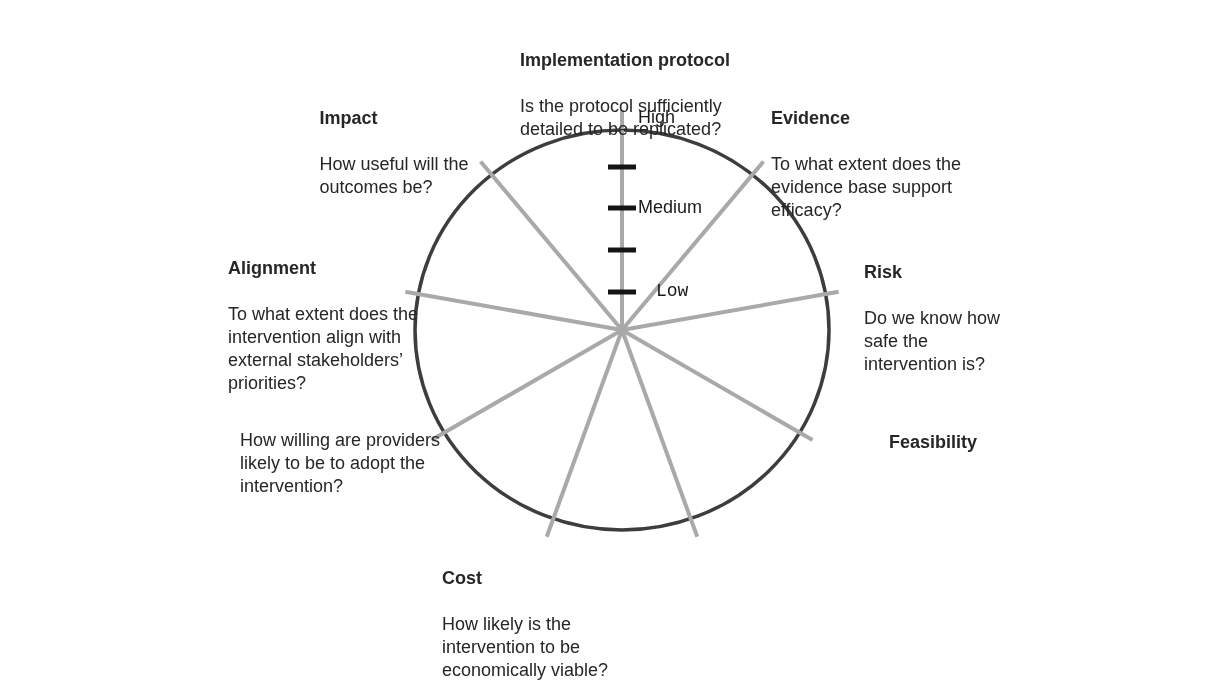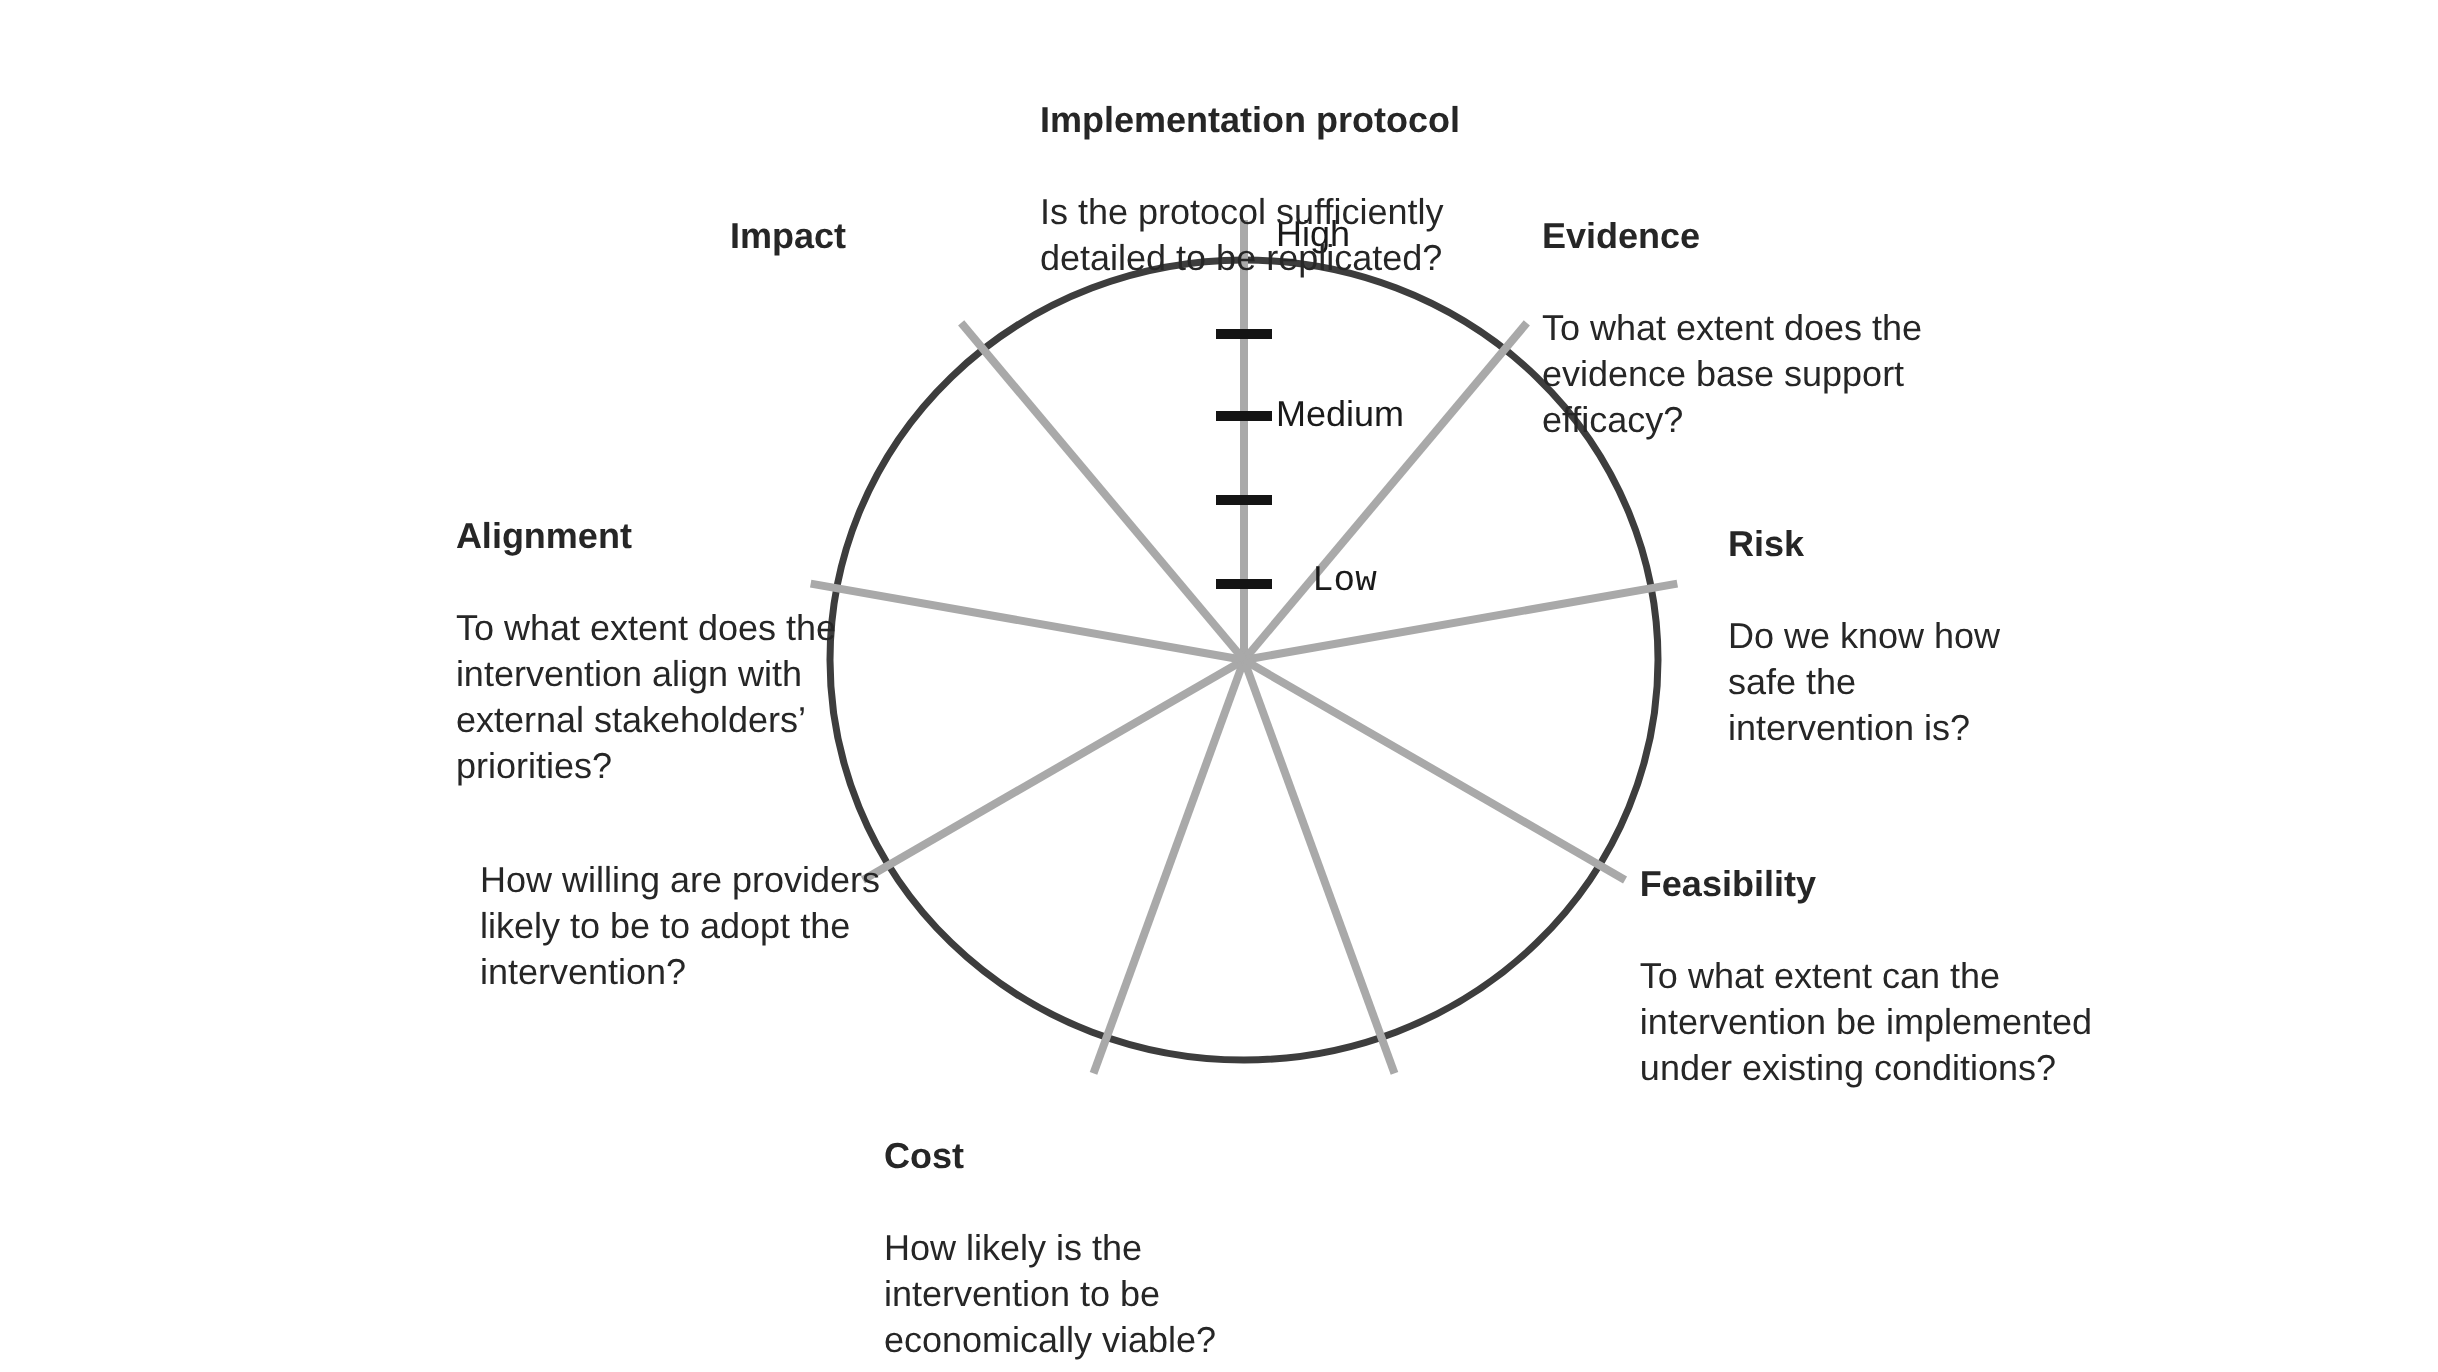--- a/index.html
+++ b/index.html
@@ -95,23 +95,20 @@
 
   <div class="dim" id="dim-risk">
     <div class="dim-title">Risk</div>
     <div class="dim-question">Do we know how
 safe the
 intervention is?</div>
   </div>
 
   <div class="dim" id="dim-feasibility">
     <div class="dim-title">Feasibility</div>
-    <div class="dim-question">To what extent can the
-intervention be implemented
-under existing conditions?</div>
   </div>
 
 
   <div class="dim" id="dim-cost">
     <div class="dim-title">Cost</div>
     <div class="dim-question">How likely is the
 intervention to be
 economically viable?</div>
   </div>
 
@@ -124,15 +121,17 @@
   <div class="dim" id="dim-alignment">
     <div class="dim-title">Alignment</div>
     <div class="dim-question">To what extent does the
 intervention align with
 external stakeholders’
 priorities?</div>
   </div>
 
   <div class="dim" id="dim-impact">
     <div class="dim-title">Impact</div>
+    <div class="dim-question">How useful will the
+outcomes be?</div>
   </div>
 
 </div>
 
 </body></html>

